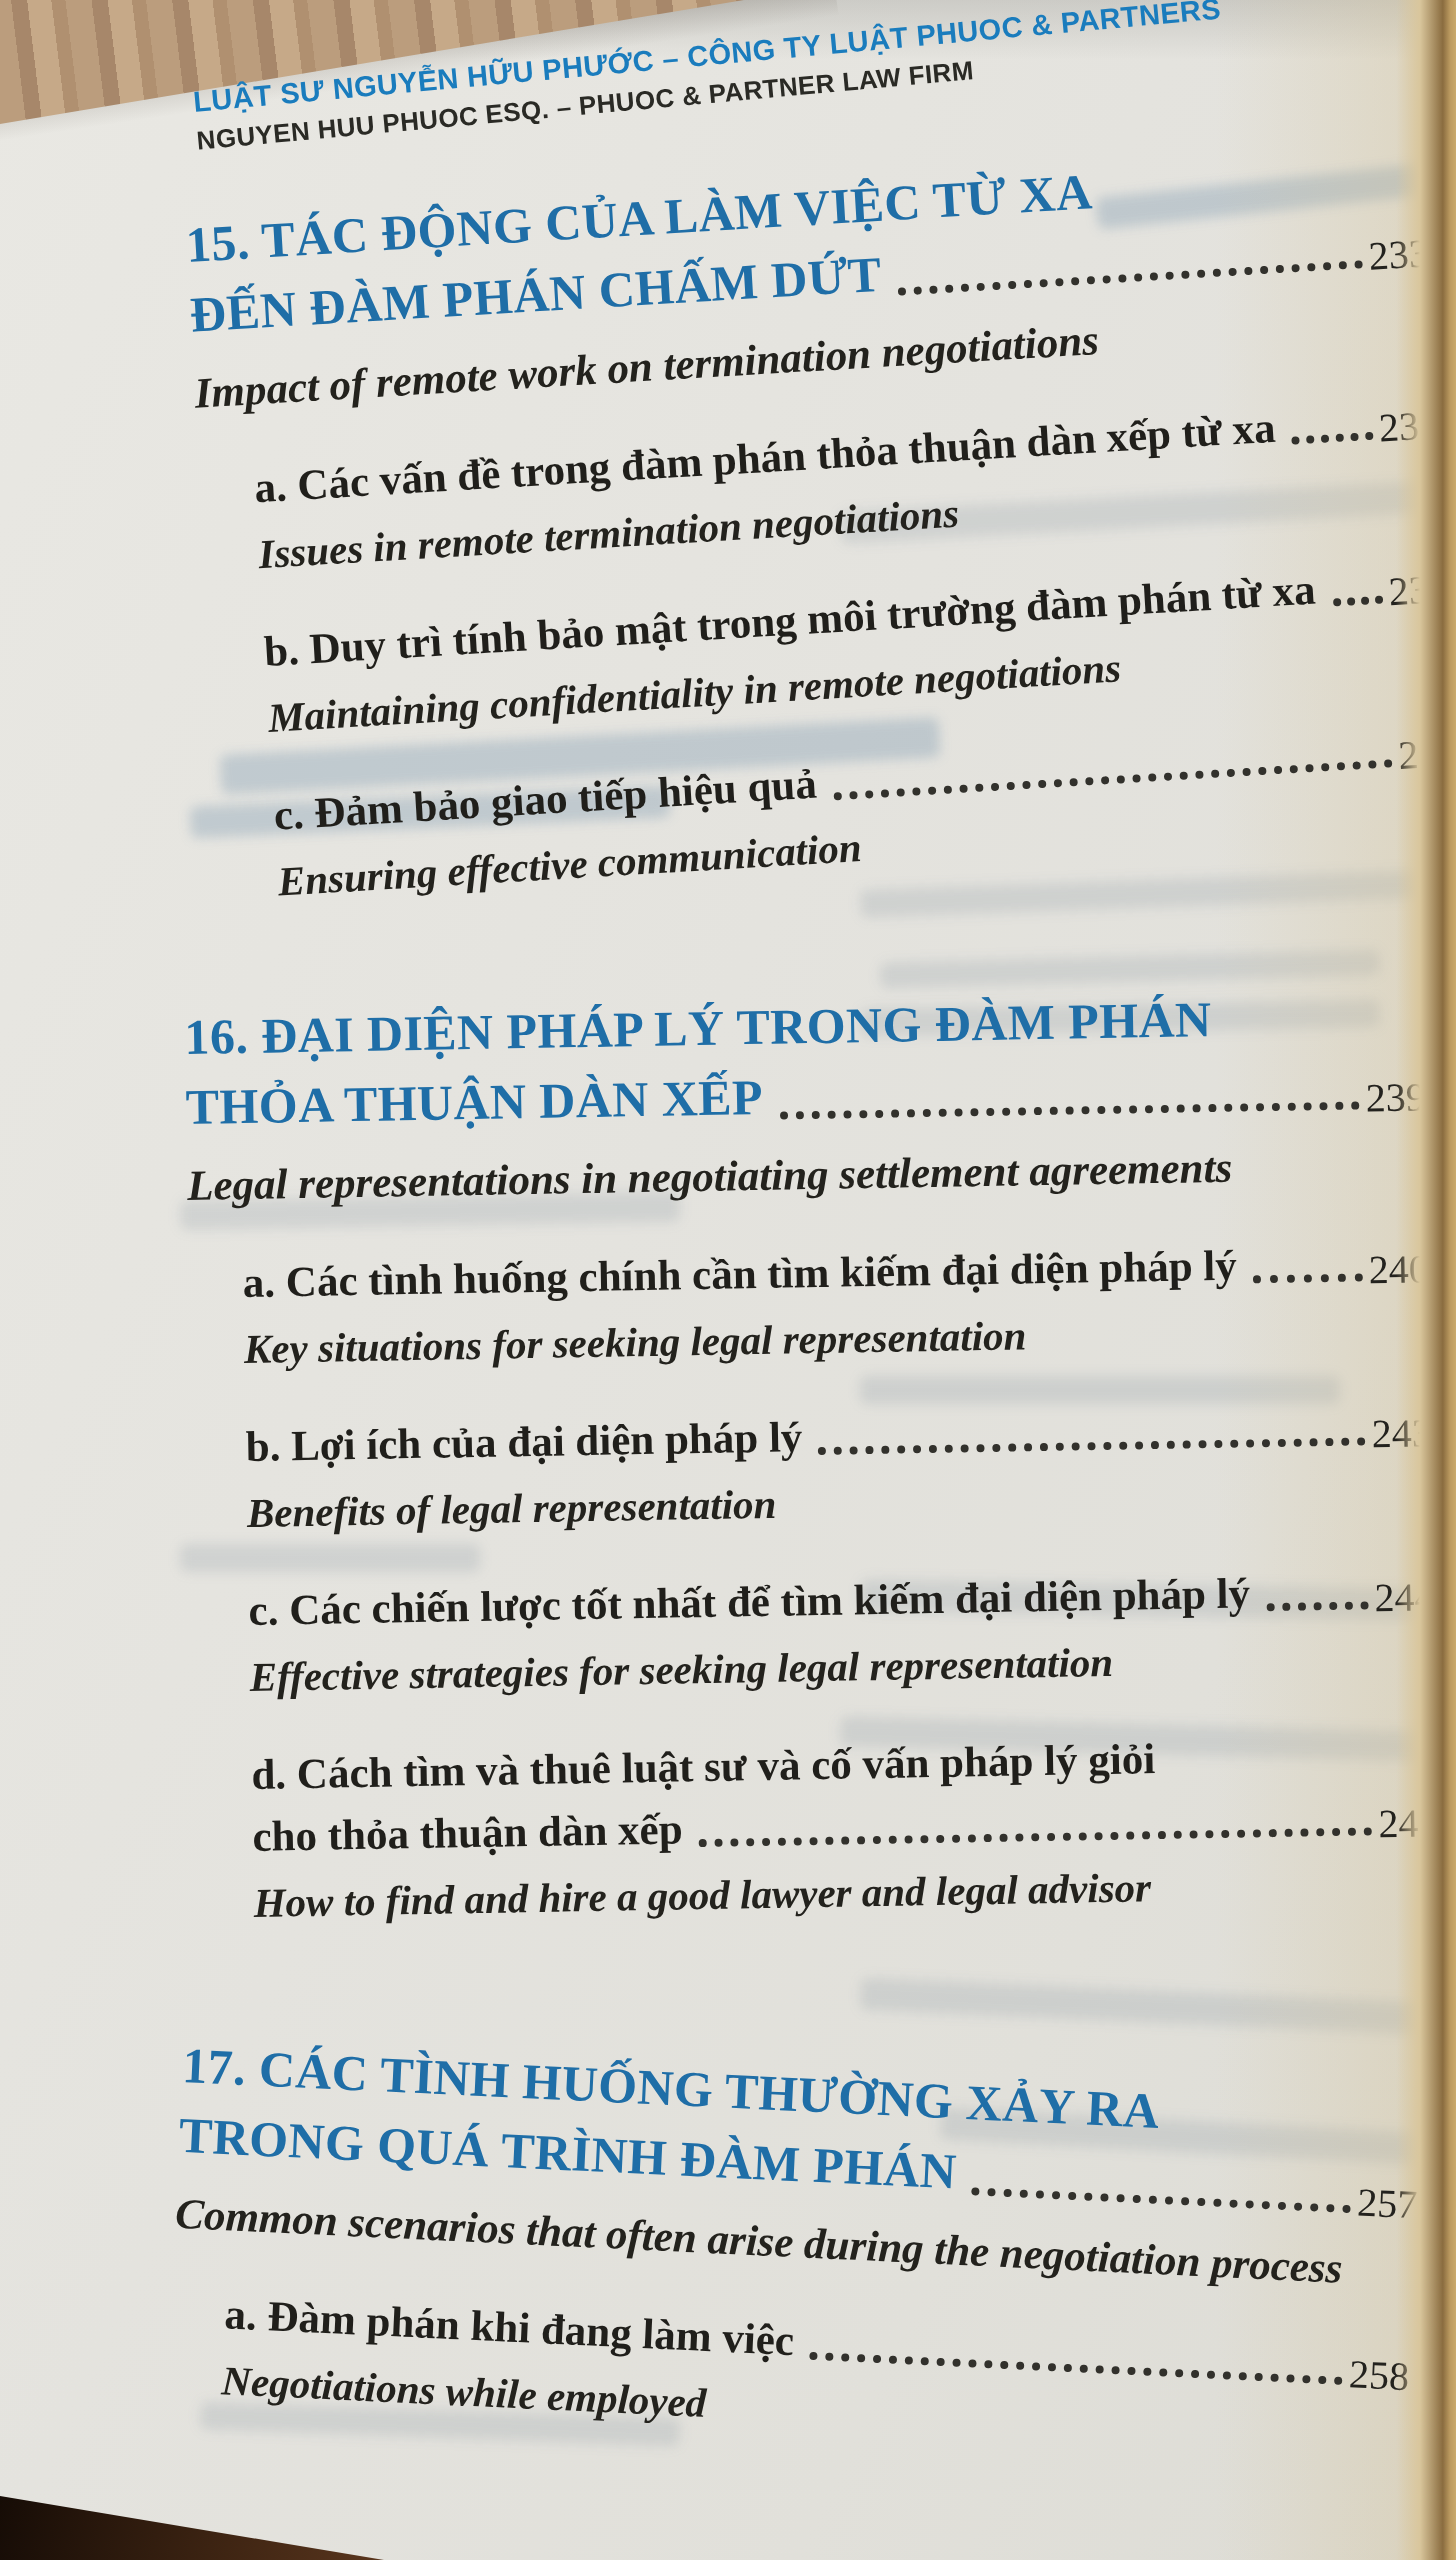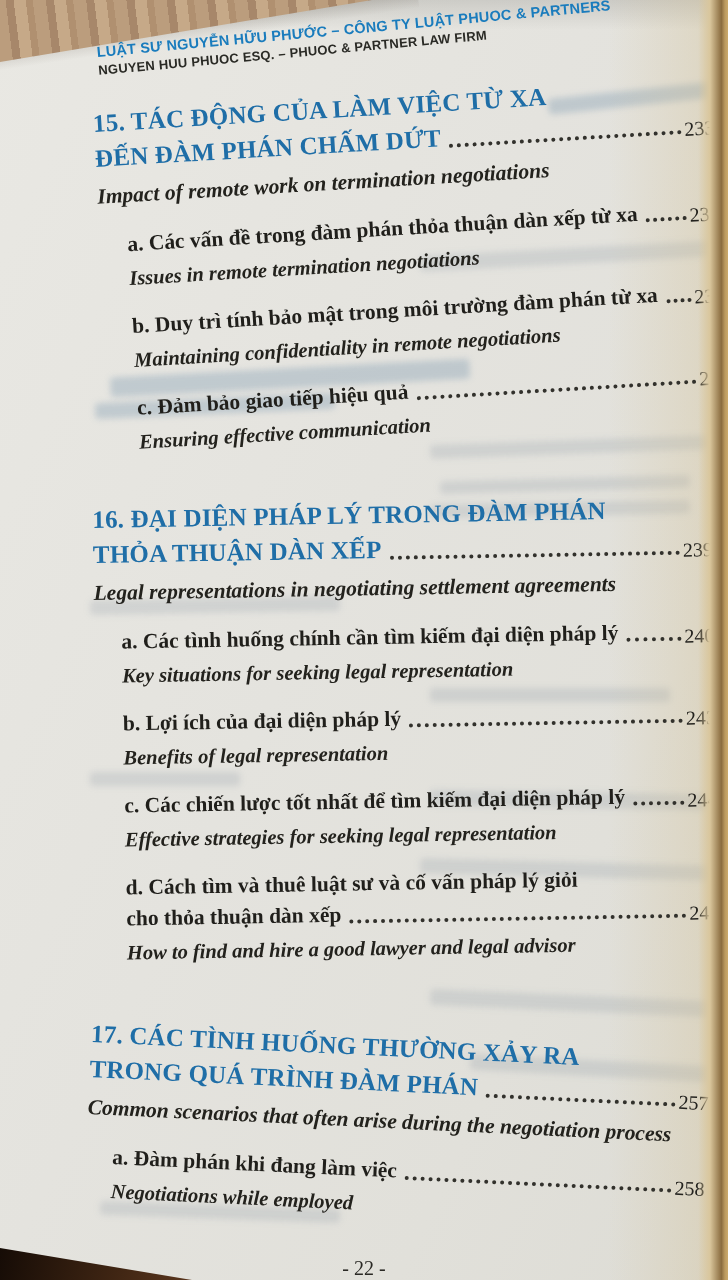--- a/index.html
+++ b/index.html
@@ -179,15 +179,14 @@
             <div class="row">
               <span class="label">a. Đàm phán khi đang làm việc</span>
               <span class="dots"></span>
               <span class="pg">258</span>
             </div>
             <div class="en">Negotiations while employed</div>
           </div>
         </div>
       </div>
 
-    <div class="pagenum">- 22 -</div>
   </div>
 </div>
 
 </body></html>

